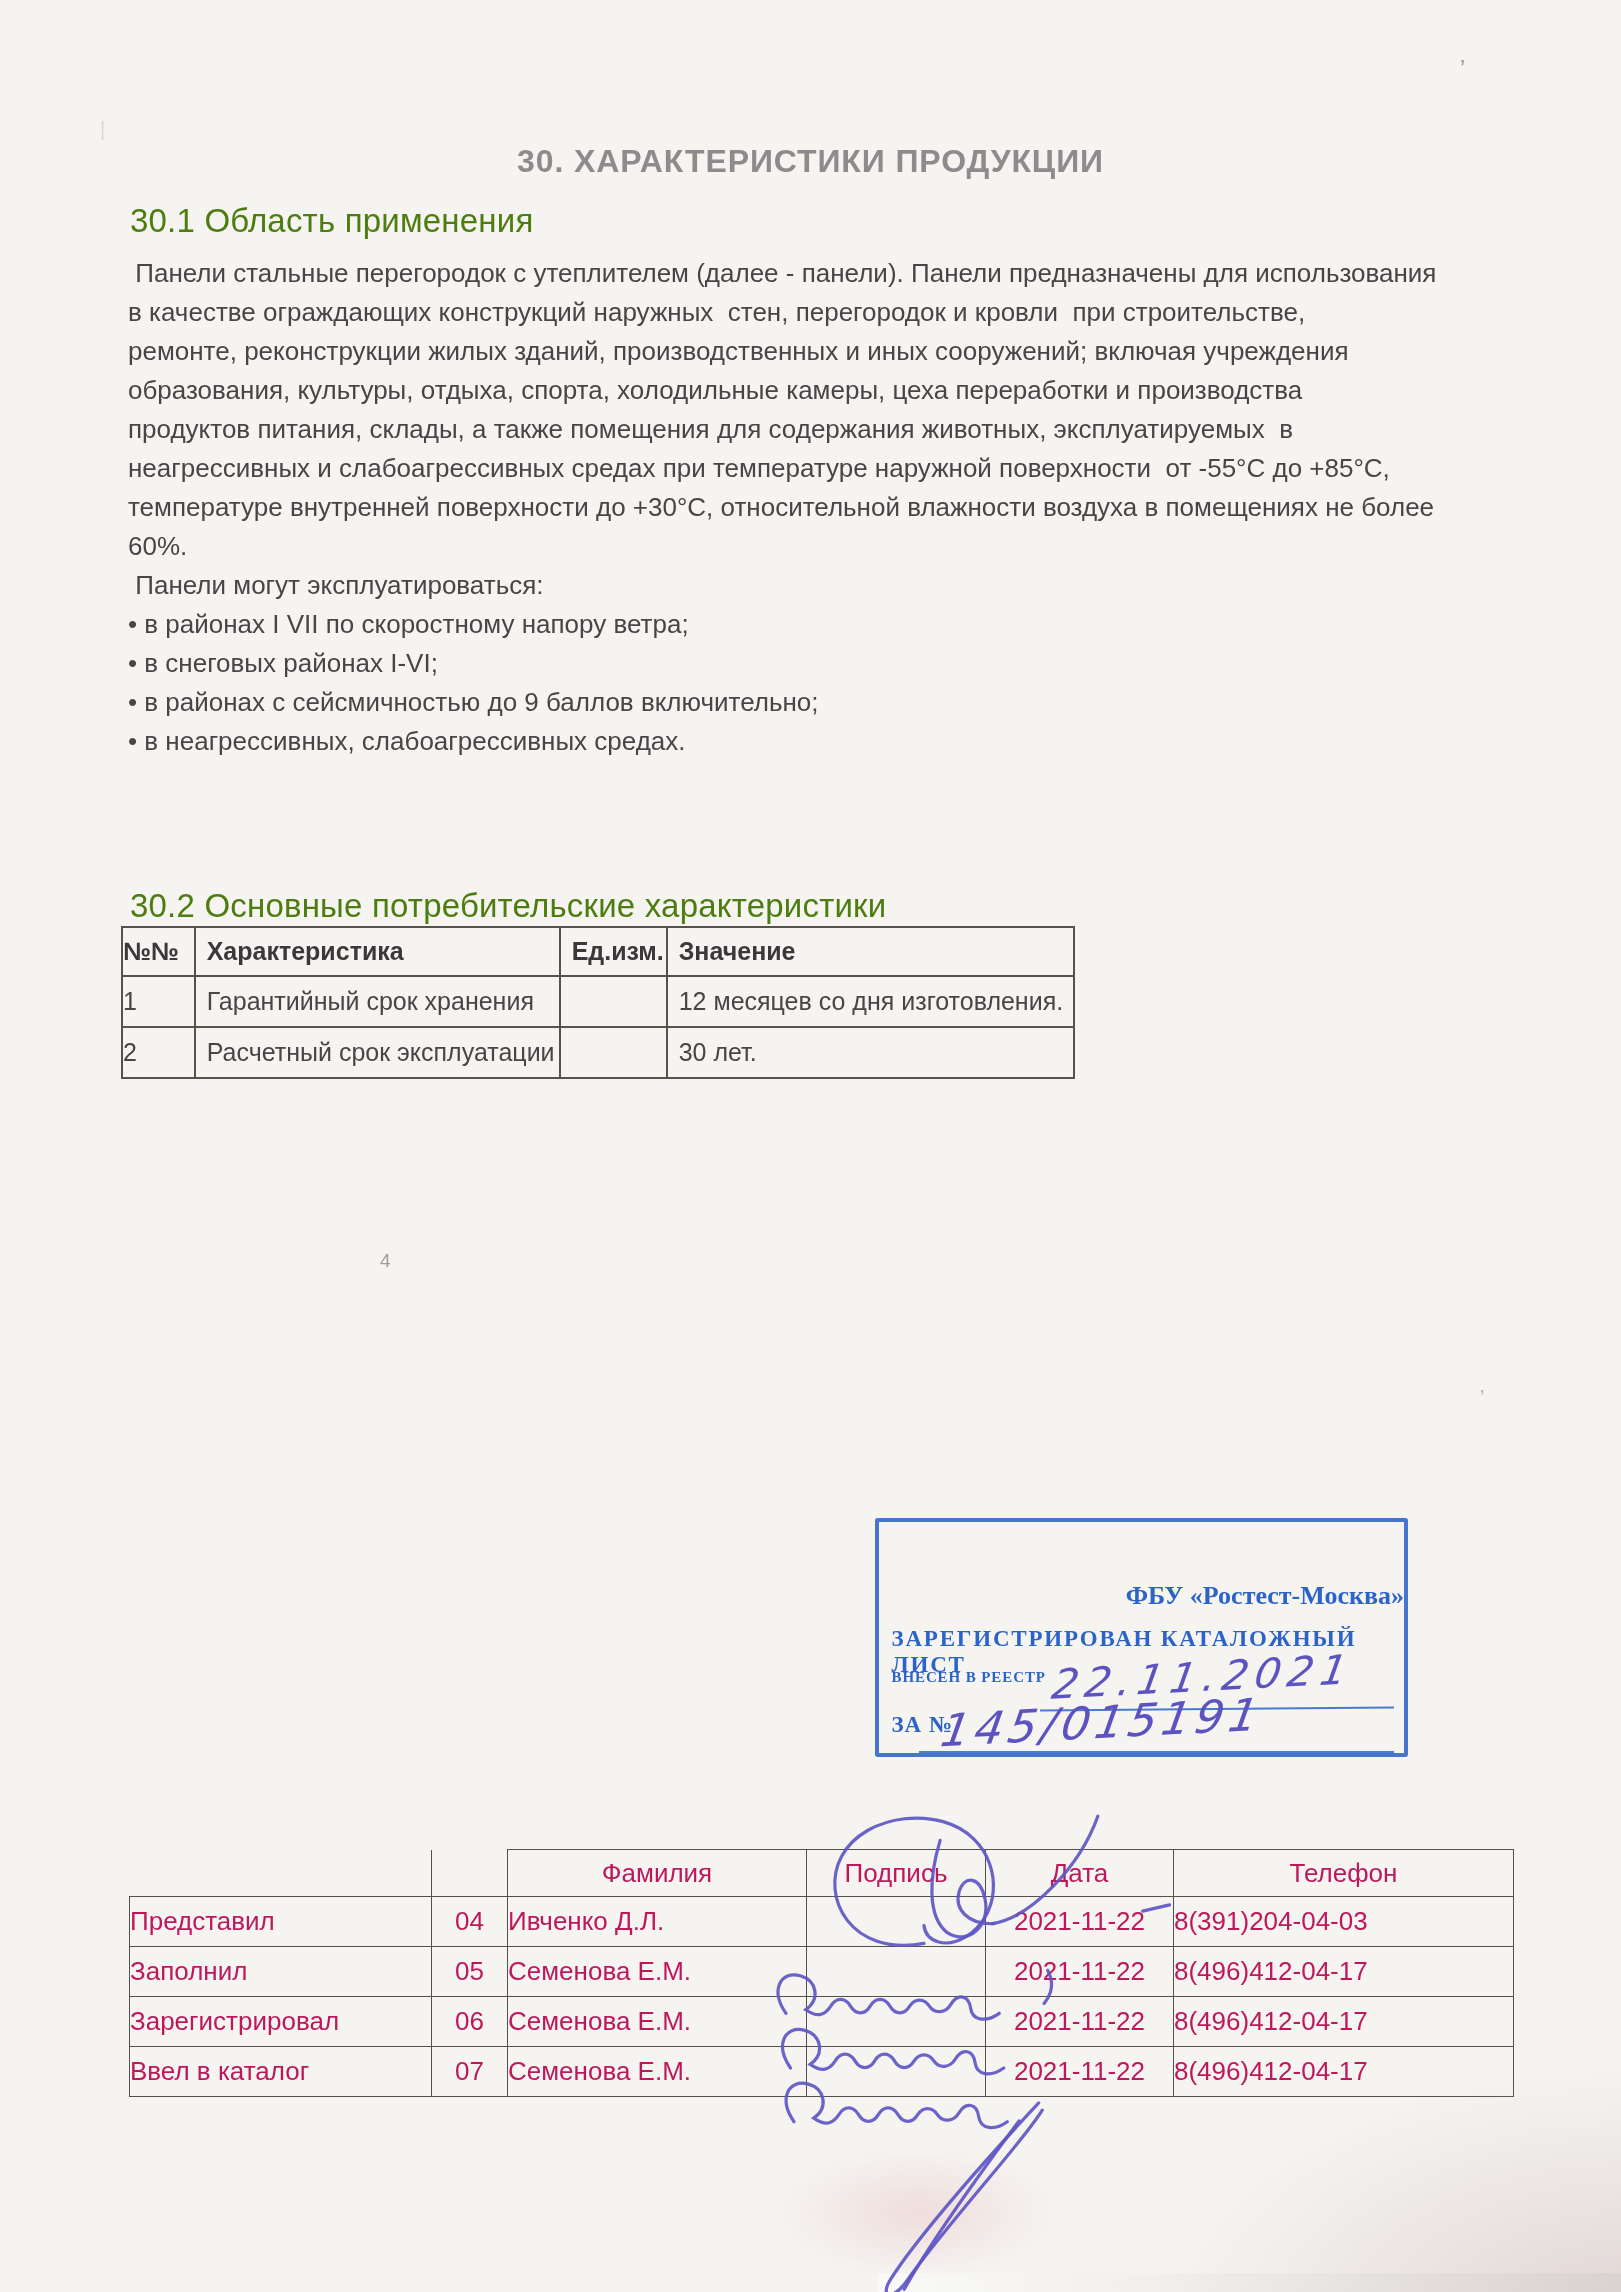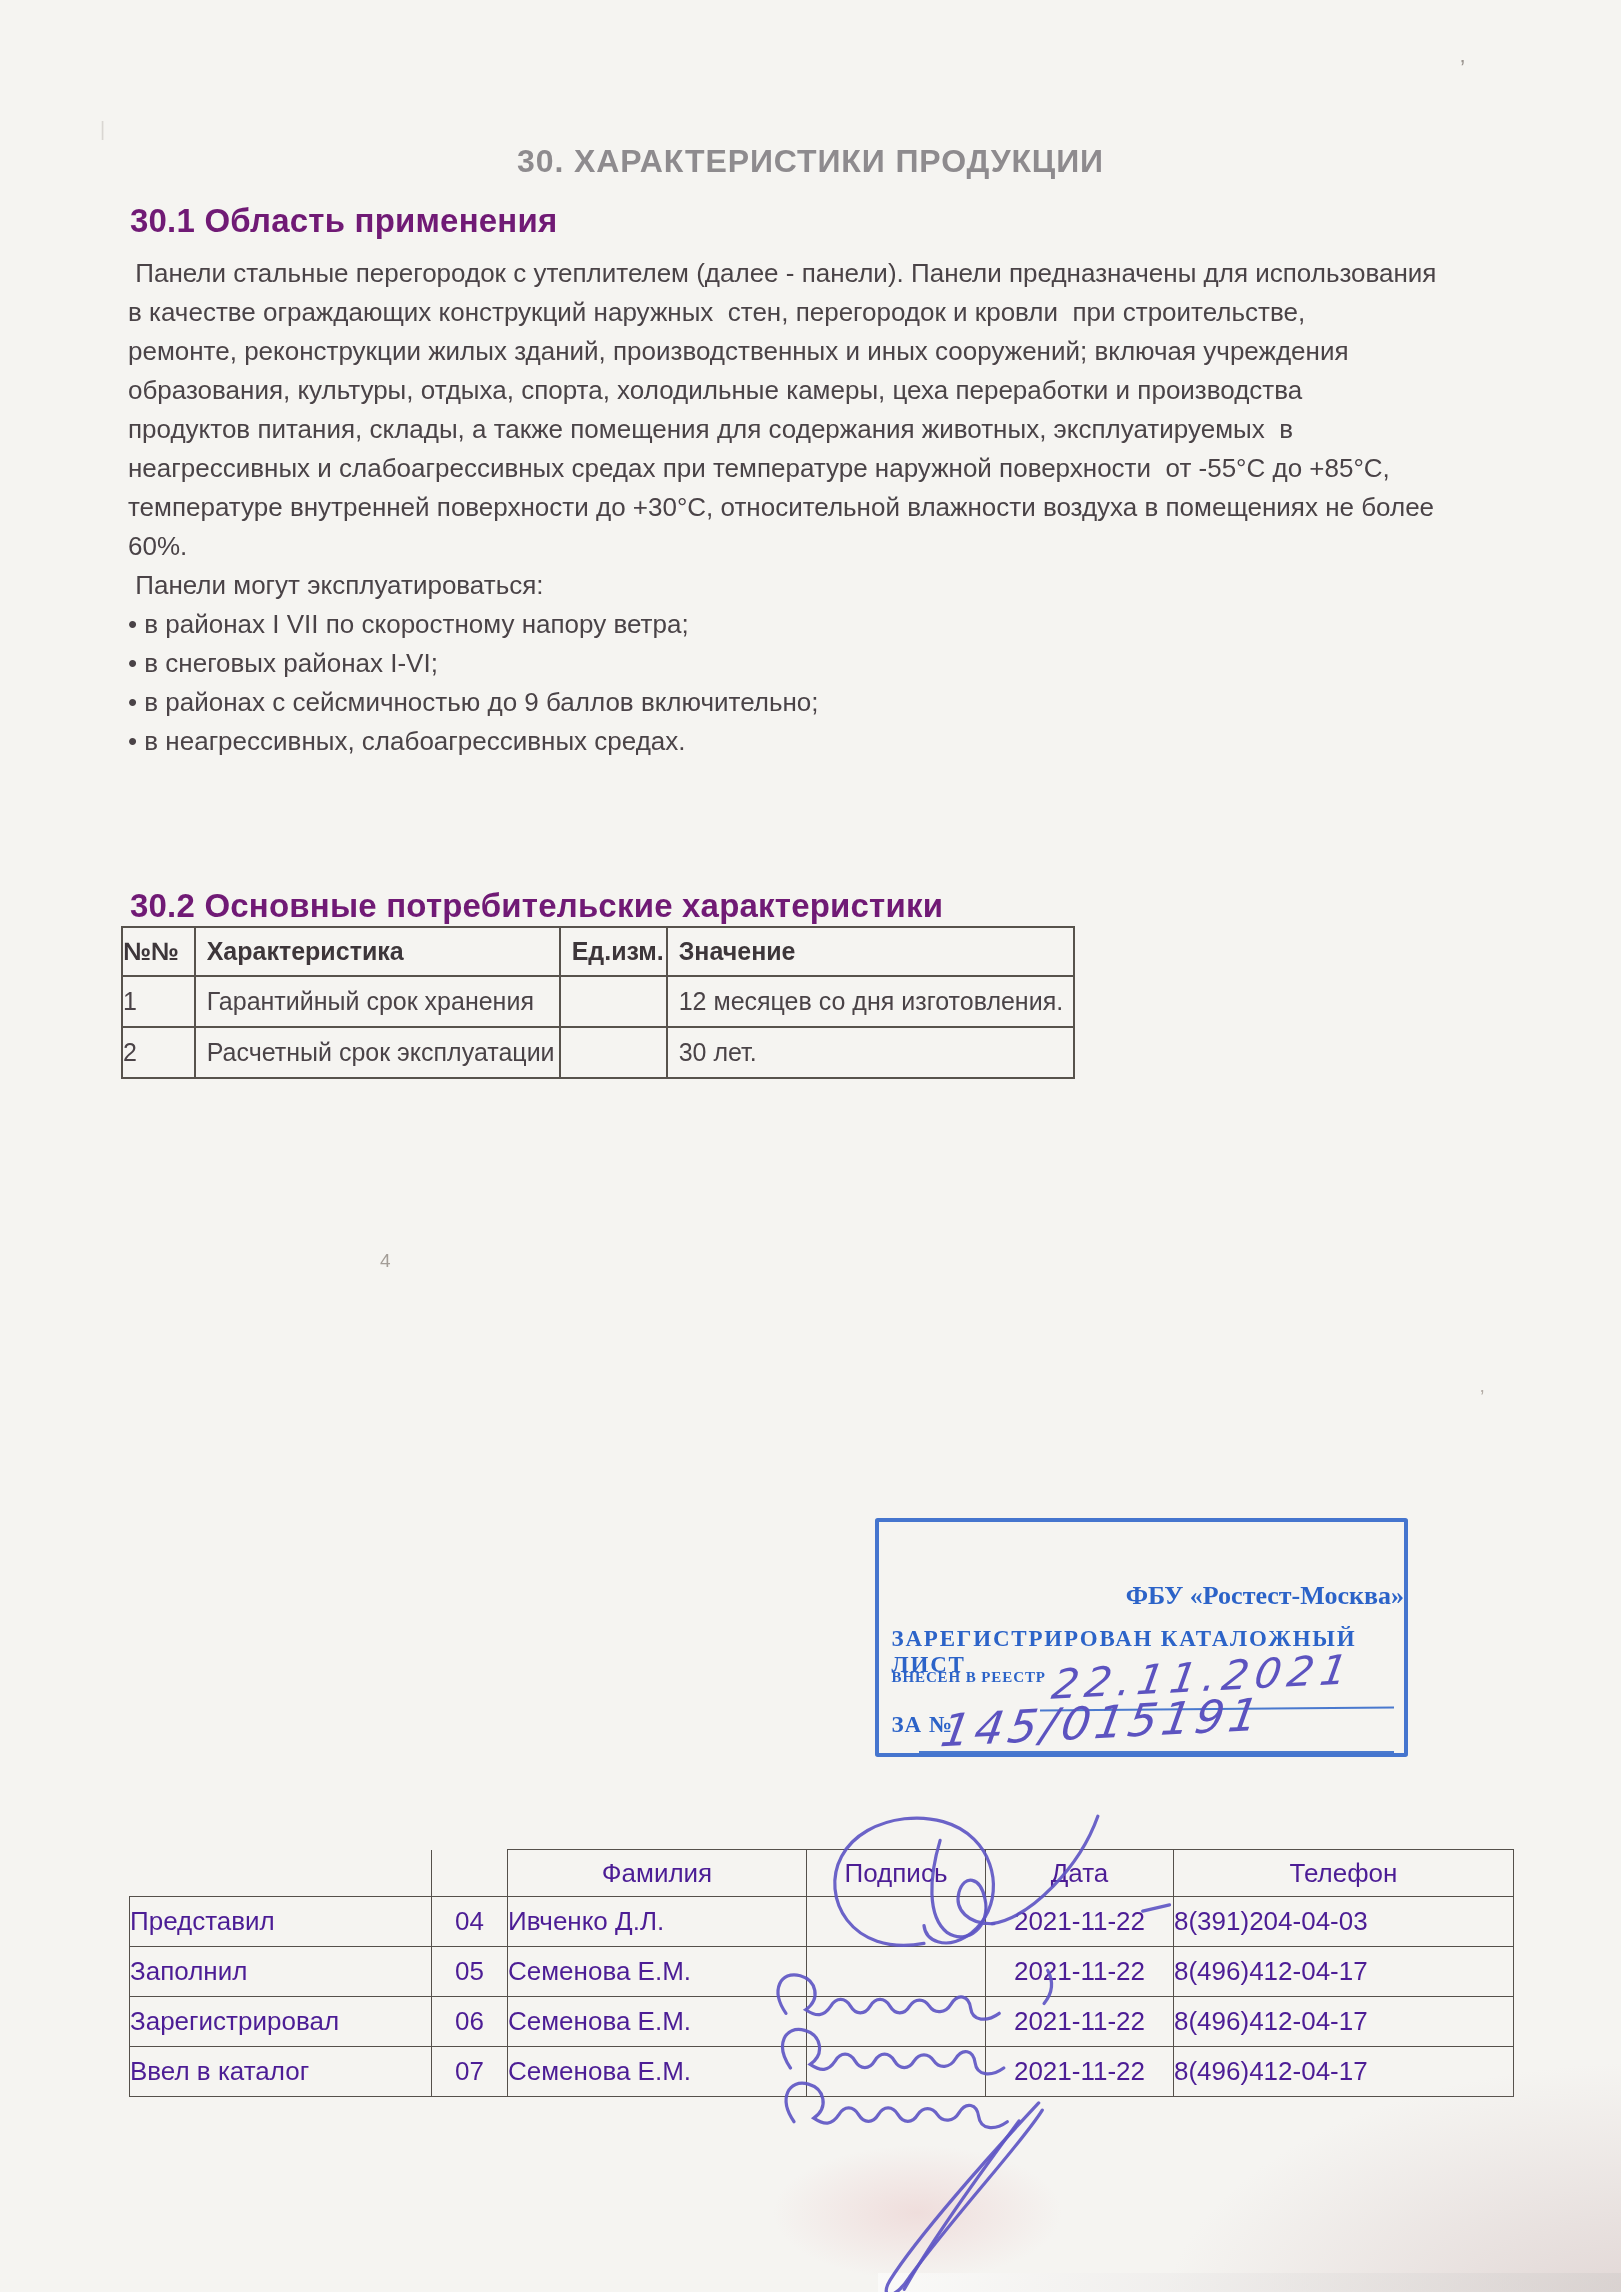--- a/index.html
+++ b/index.html
@@ -11,21 +11,21 @@
     color:#453e42;
   }
   
   .doc-title {
     position:absolute; top:143px; left:0; width:100%;
     text-align:center; font-size:32px; font-weight:bold;
     color:#8e8b8e; letter-spacing:0.9px;
   }
   .h-sec {
     position:absolute; left:130px;
-    font-size:33px; font-weight:bold; color:#701a75;
+    font-size:33px; font-weight:normal; color:#4d7c0f;
     letter-spacing:0.2px;
   }
   .h-301 { top:202px; }
   .h-302 { top:887px; }
   .body-block {
     position:absolute; left:128px; top:254px; width:1478px;
     font-size:26px; line-height:39px; color:#4a4347;
   }
   .tline { white-space:pre-wrap; }
   
@@ -61,21 +61,21 @@
   .hand {
     font-family:"DejaVu Sans", sans-serif; font-style:italic;
     color:#5c53c0; transform:skewX(-12deg) rotate(-3deg);
     white-space:nowrap;
   }
   .st-val1 { top:131px; left:175px; font-size:41px; letter-spacing:6.3px; }
   .st-val2 { top:174px; left:64px;  font-size:45px; letter-spacing:4.5px; }
   
   .sig-table {
     position:absolute; left:129px; top:1849px;
-    font-size:26px; color:#4c1d95;
+    font-size:26px; color:#be185d;
   }
   .sig-table td {
     border:1.8px solid #55504b; vertical-align:middle;
     padding:0; text-align:left;
   }
   .sig-table td.ghost { border-top:none; border-left:none; }
   .sig-table tr.hdr td { height:46px; text-align:center; }
   .sig-table tr.row td { height:49px; }
   .pad { padding-left:12.5px; }
   

